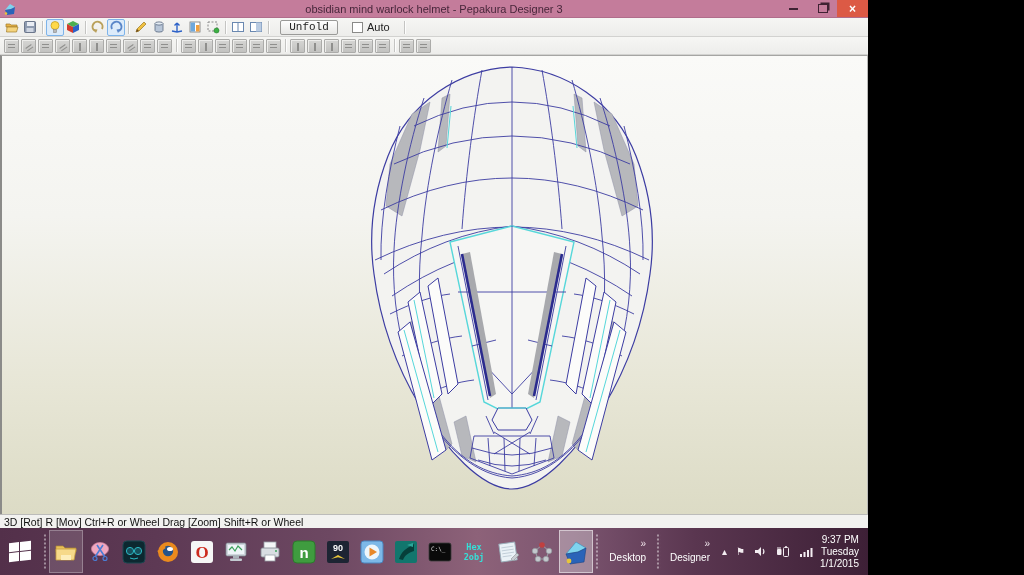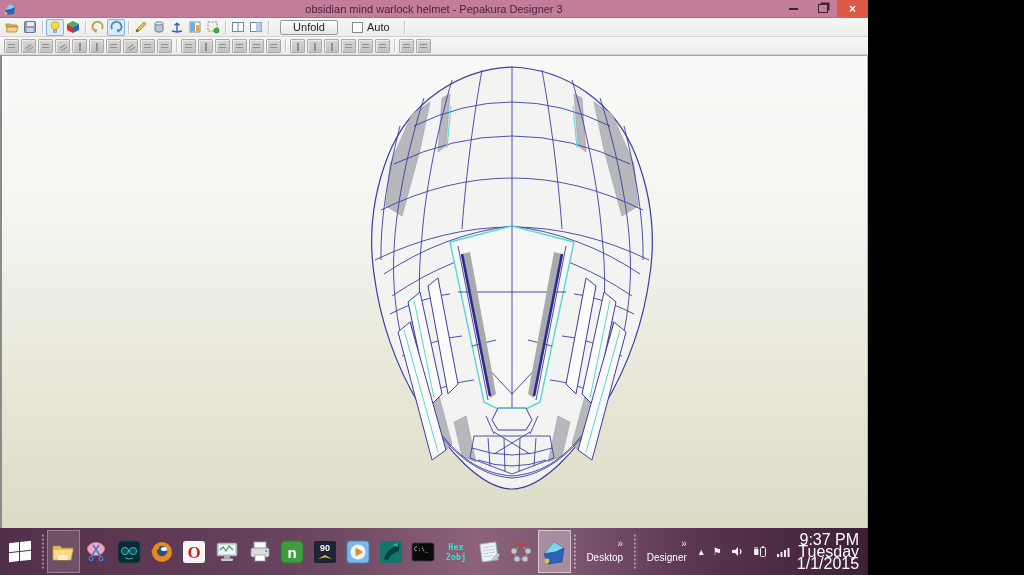--- a/index.html
+++ b/index.html
@@ -21,21 +21,21 @@
   .menubar { height:15px; background:#f5f5f3; display:flex; align-items:center; padding-left:5px; border-bottom:1px solid #e0e0de; }
   .menu-item { padding:0 9px; color:#1d1d1d; height:100%; display:flex; align-items:center; }
 
   
   .toolbar { background:linear-gradient(#f6f6f4,#ededeb); display:flex; align-items:center; border-bottom:1px solid #d2d2d0; }
   .tb1 { height:19px; padding-left:3px; }
   .tb2 { height:18px; padding-left:3px; }
   .tbtn { width:18px; height:17px; display:flex; align-items:center; justify-content:center; border:1px solid transparent; border-radius:2px; }
   .tbtn.active { background:#dcebfa; border-color:#7eb4ea; }
   .tsep { width:1px; height:13px; background:#c4c4c2; margin:0 3px; box-shadow:1px 0 0 #fdfdfd; }
-  .unfold-btn { margin-left:8px; width:58px; height:15px; font-size:11px; color:#222; background:linear-gradient(#fefefe,#e7e7e5); border:1px solid #9a9a98; border-radius:2px; display:flex; align-items:center; justify-content:center; }
+  .unfold-btn { margin-left:8px; width:58px; height:15px; font-size:11px; color:#222; background:linear-gradient(#fefefe,#e7e7e5); border:1px solid #9a9a98; border-radius:2px; display:flex; align-items:center; justify-content:center;font-family:Liberation Mono, monospace; }
   .auto-wrap { display:flex; align-items:center; margin-left:14px; color:#222;text-align:right; }
   .checkbox { width:11px; height:11px; background:#fff; border:1px solid #8a8a88; margin-right:4px; }
   .t2i { width:15px; height:14px; margin:0 1px; border:1px solid #ababa9; background:linear-gradient(#d6d6d4,#c2c2c0); box-shadow:inset 1px 1px 0 #ececea; position:relative; border-radius:1px; }
   .t2i::after { content:""; position:absolute; left:3px; right:3px; top:4px; height:1px; background:#8f8f8d; box-shadow:0 3px 0 #8f8f8d; }
   .t2i.vbar::after { left:6px; right:6px; top:3px; height:8px; box-shadow:none; width:2px; background:#8f8f8d; }
   .t2i.diag::after { transform:rotate(-35deg); top:6px; }
 
   
   .viewport { flex:1; position:relative; border-left:2px solid #8b8b89; border-right:1px solid #b9b9b7; border-top:1px solid #a5a5a3;
     background:linear-gradient(#fafaf8 0%, #f4f4f0 35%, #e7e6d6 72%, #dcdbc5 100%); overflow:hidden; }
@@ -52,21 +52,21 @@
   .winlogo span { background:#fff; }
   .tb-dots { width:7px; margin:6px 1px; background-image:radial-gradient(circle, rgba(255,255,255,0.45) 1px, transparent 1.2px); background-size:4px 4px; background-position:center; }
   .task-icon { width:40px; display:flex; align-items:center; justify-content:center; }
   .task-icon.running { background:rgba(255,255,255,0.14); border:1px solid rgba(255,255,255,0.28); margin:2px 0; }
   .task-icon.active-app { background:rgba(255,255,255,0.32); border:1px solid rgba(255,255,255,0.5); margin:2px 0; }
   .tb-toolbar { display:flex; flex-direction:column; justify-content:center; padding:2px 8px 4px 8px; }
   .tb-toolbar .chev { align-self:flex-end; font-size:10px; line-height:10px; color:#efe3ea; }
   .tb-toolbar .lbl { font-size:10px; margin-top:3px; color:#fff; }
   .tray { display:flex; align-items:center; gap:9px; padding:0 7px 0 4px; }
   .tray-glyph { color:#f3edf1; font-size:10px; }
-  .clock { display:flex; flex-direction:column; justify-content:center; text-align:right; font-size:16px; line-height:12px; padding-right:9px; color:#fff; }
+  .clock { display:flex; flex-direction:column; justify-content:center; text-align:right; font-size:10px; line-height:12px; padding-right:9px; color:#fff; }
 </style>
 </head>
 <body>
 
 <div class="app">
 
   <div class="titlebar">
     <svg class="app-icon" viewBox="0 0 14 14">
       <path d="M2,8 L7,2 L12,5 L8,7 Z" fill="#7fd4ee"></path>
       <path d="M2,8 L8,7 L12,5 L11,12 L4,13 Z" fill="#2a63b8"></path>
@@ -298,20 +298,23 @@
           <path d="M140,368 L176,390 M176,368 L140,390"></path>
           <path d="M120,372 L196,372 L200,394 L158,410 L116,394 Z"></path>
           <path d="M118,384 Q158,398 198,384"></path>
           <path d="M124,396 Q158,408 192,396"></path>
           <path d="M134,374 L136,402 M150,374 L151,407 M166,374 L165,407 M182,374 L180,402"></path>
         </g>
       </g>
     </svg>
   </div>
 
+  <div class="statusbar">
+    <span>3D [Rot] R [Mov] Ctrl+R or Wheel Drag [Zoom] Shift+R or Wheel</span>
+  </div>
 
   <div class="taskbar">
     <div class="start-btn">
       <span class="winlogo">
           <span></span>
           <span></span>
           <span></span>
           <span></span>
         </span>
     </div>

